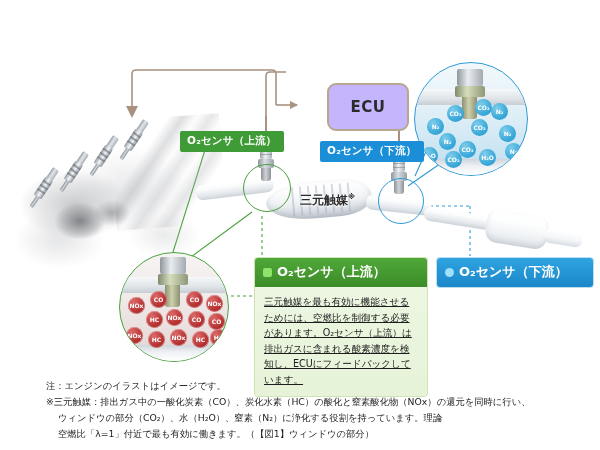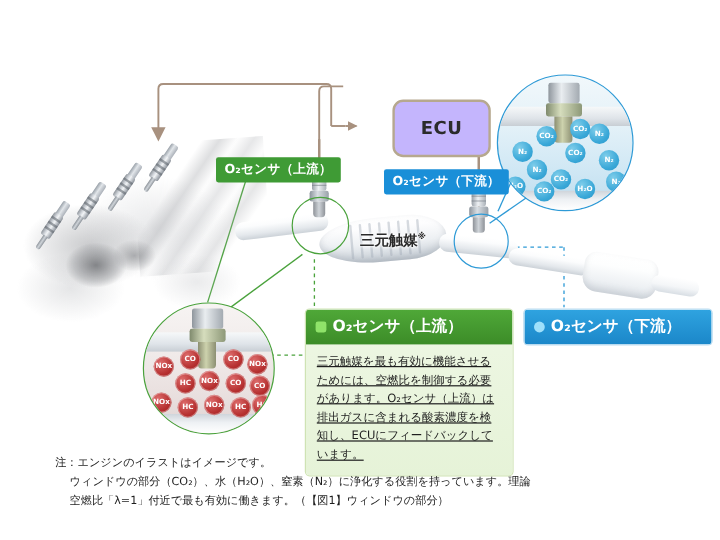--- a/index.html
+++ b/index.html
@@ -347,17 +347,18 @@
 
   <div class="card card-blue">
     <div class="hd">
       <span class="dot"></span>
       <span>O₂センサ（下流）</span>
     </div>
   </div>
 
   <div class="notes">
     <div class="ln">注：エンジンのイラストはイメージです。</div>
+    <div class="ln">※三元触媒：排出ガス中の一酸化炭素（CO）、炭化水素（HC）の酸化と窒素酸化物（NOx）の還元を同時に行い、</div>
     <div class="ln ind">ウィンドウの部分（CO₂）、水（H₂O）、窒素（N₂）に浄化する役割を持っています。理論</div>
     <div class="ln ind">空燃比「λ=1」付近で最も有効に働きます。（【図1】ウィンドウの部分）</div>
   </div>
 
 </div>
 
 </body></html>

